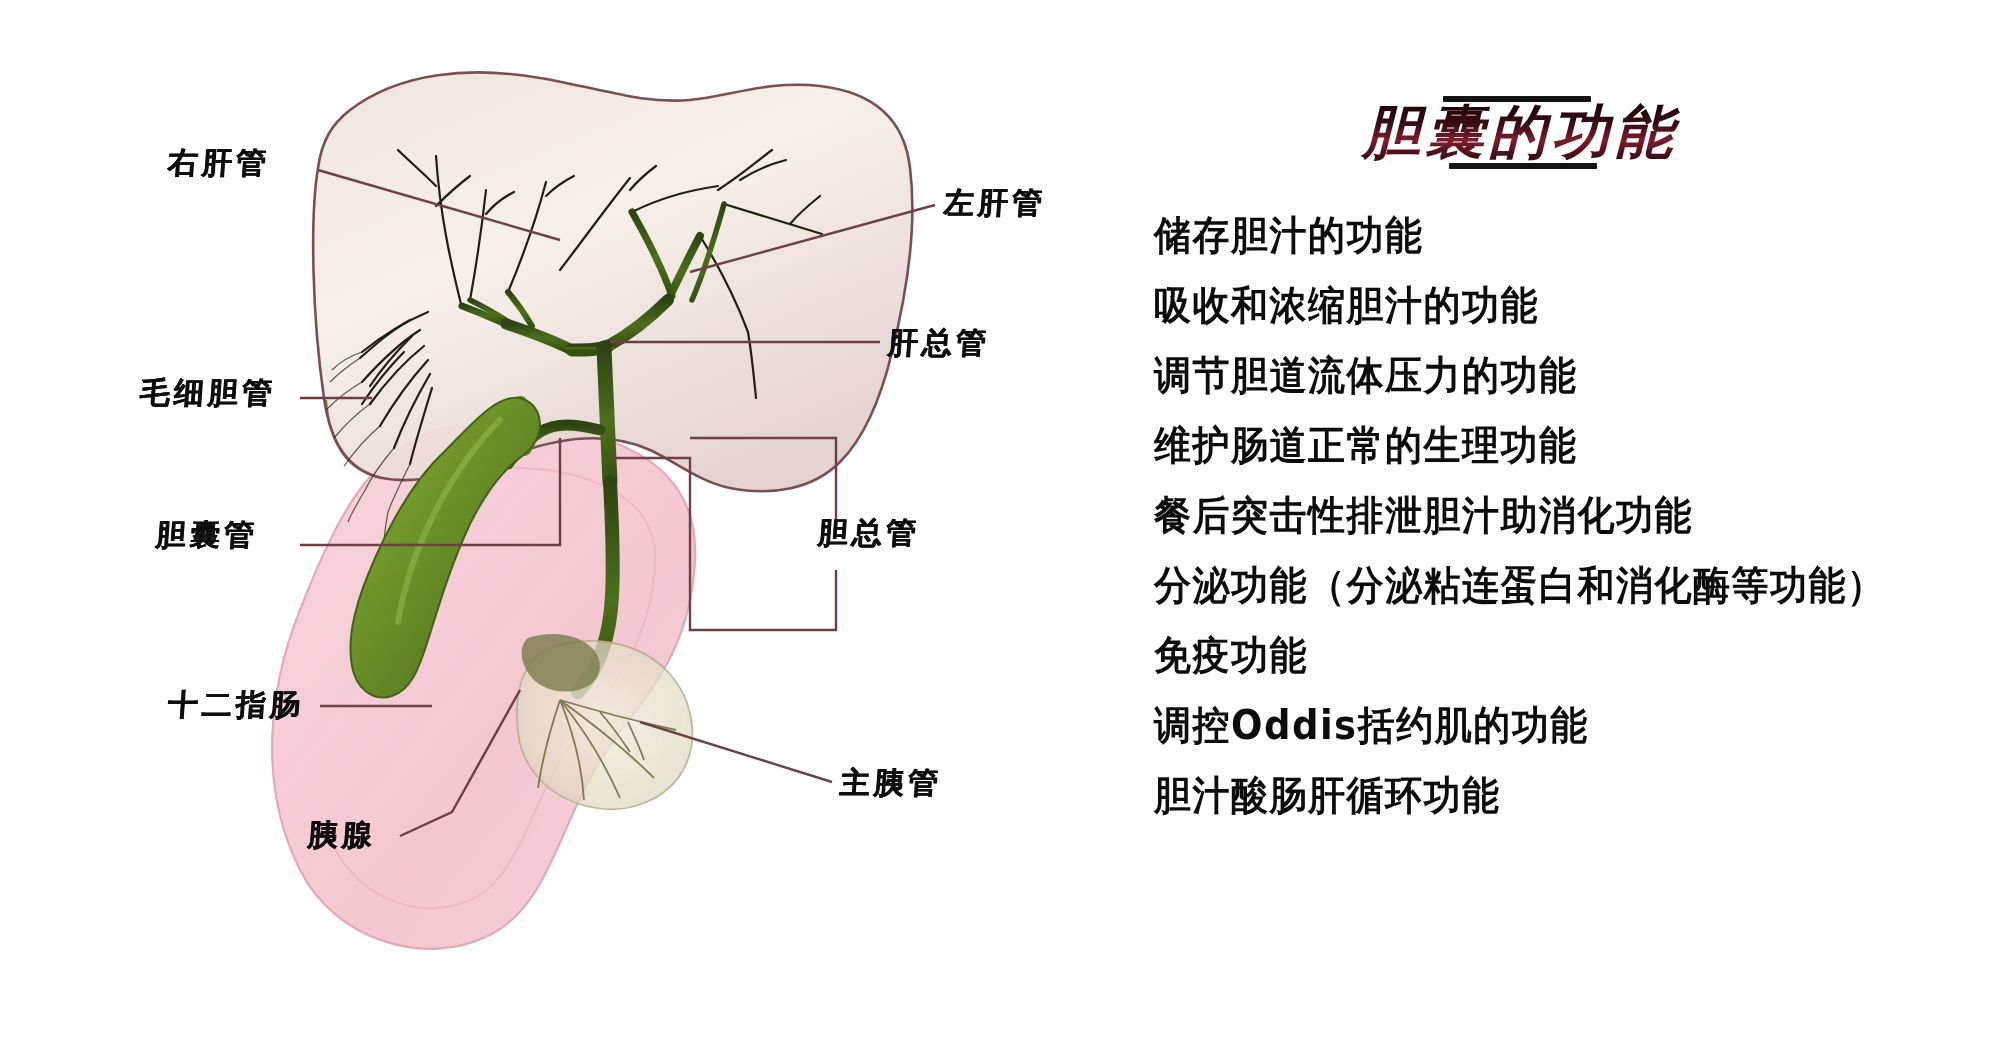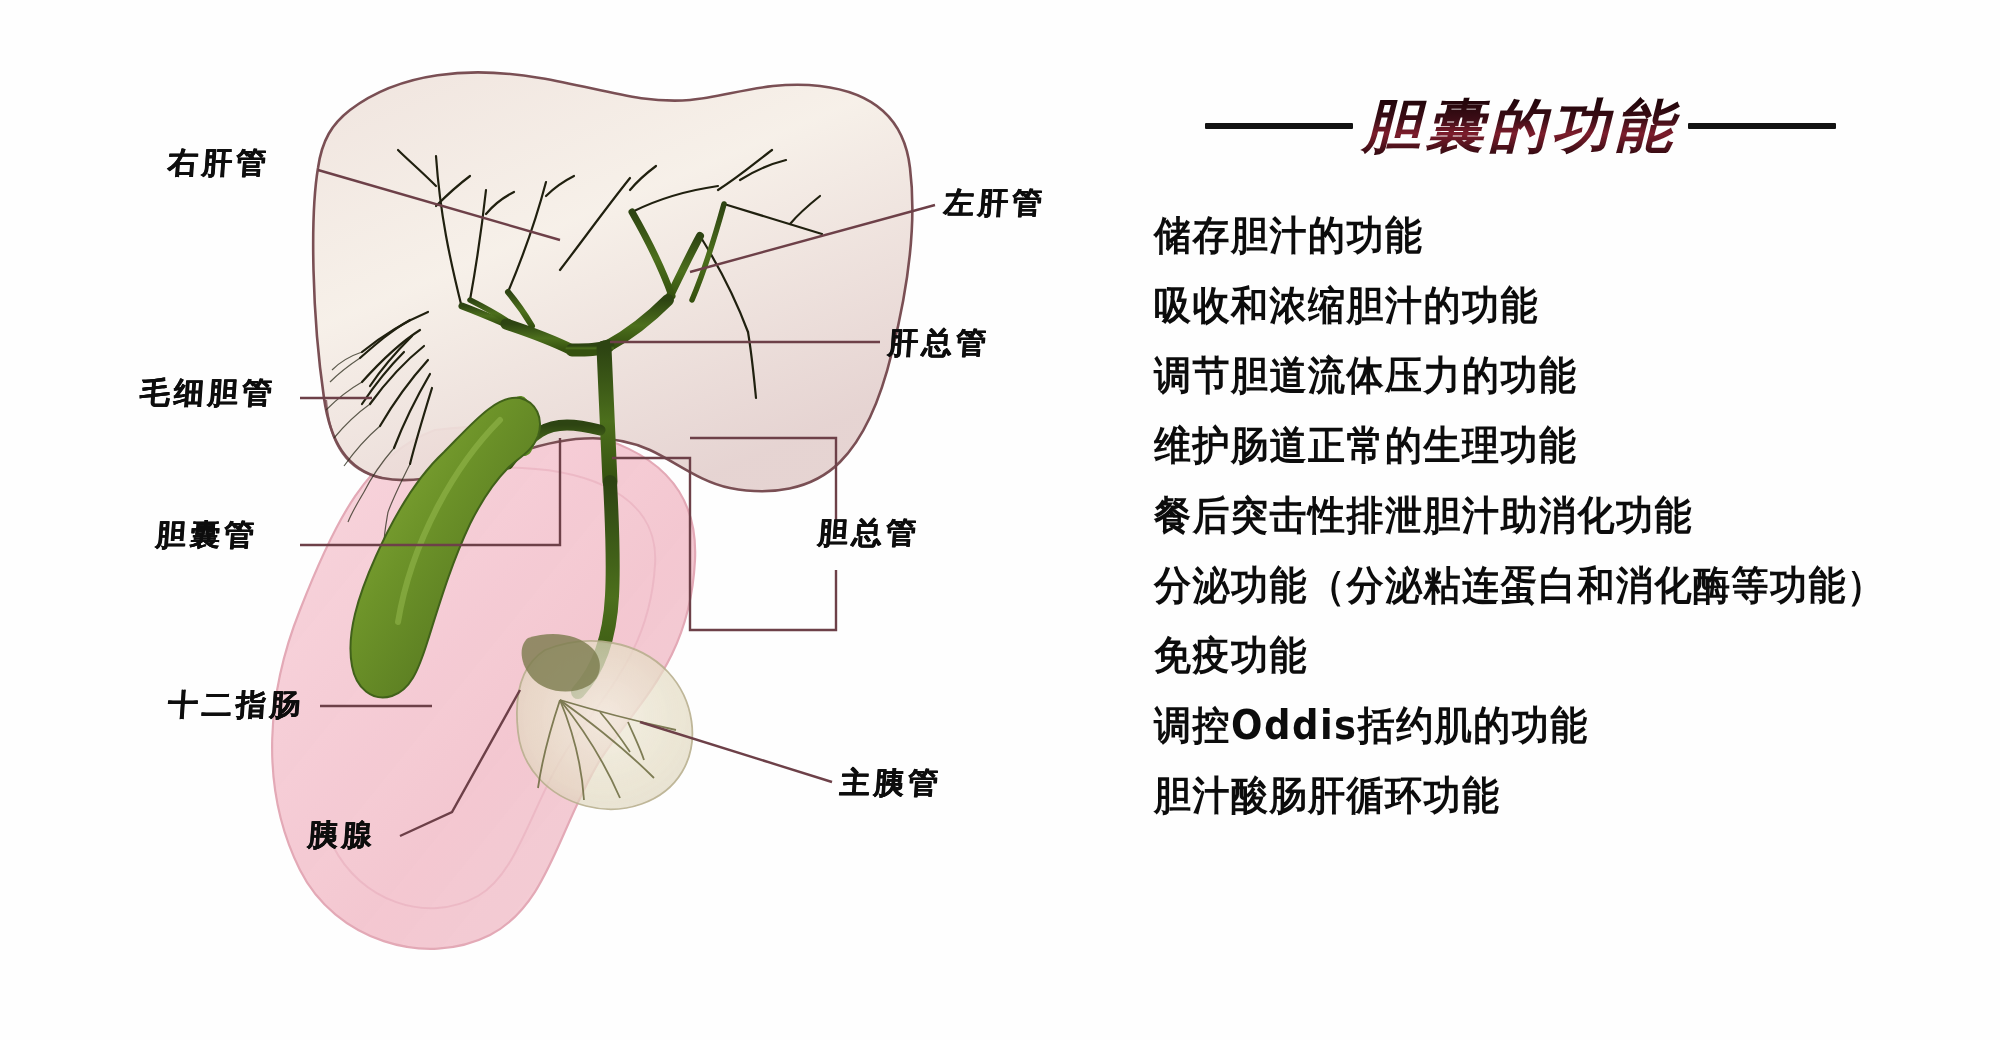--- a/index.html
+++ b/index.html
@@ -66,20 +66,21 @@
 
   
   #title-row {
     position: absolute;
     left: 20px;
     top: 96px;
     width: 900px;
     display: flex;
     align-items: center;
     justify-content: center;
+    flex-direction: column;
   }
   .title-rule {
     height: 6px;
     background: #131313;
     border-radius: 1px;
   }
   .title-rule.left  { width: 148px; margin-right: 6px; }
   .title-rule.right { width: 148px; margin-left: 6px; }
   #title-text {
     font-family: "DejaVu Sans", "Liberation Sans", sans-serif;

